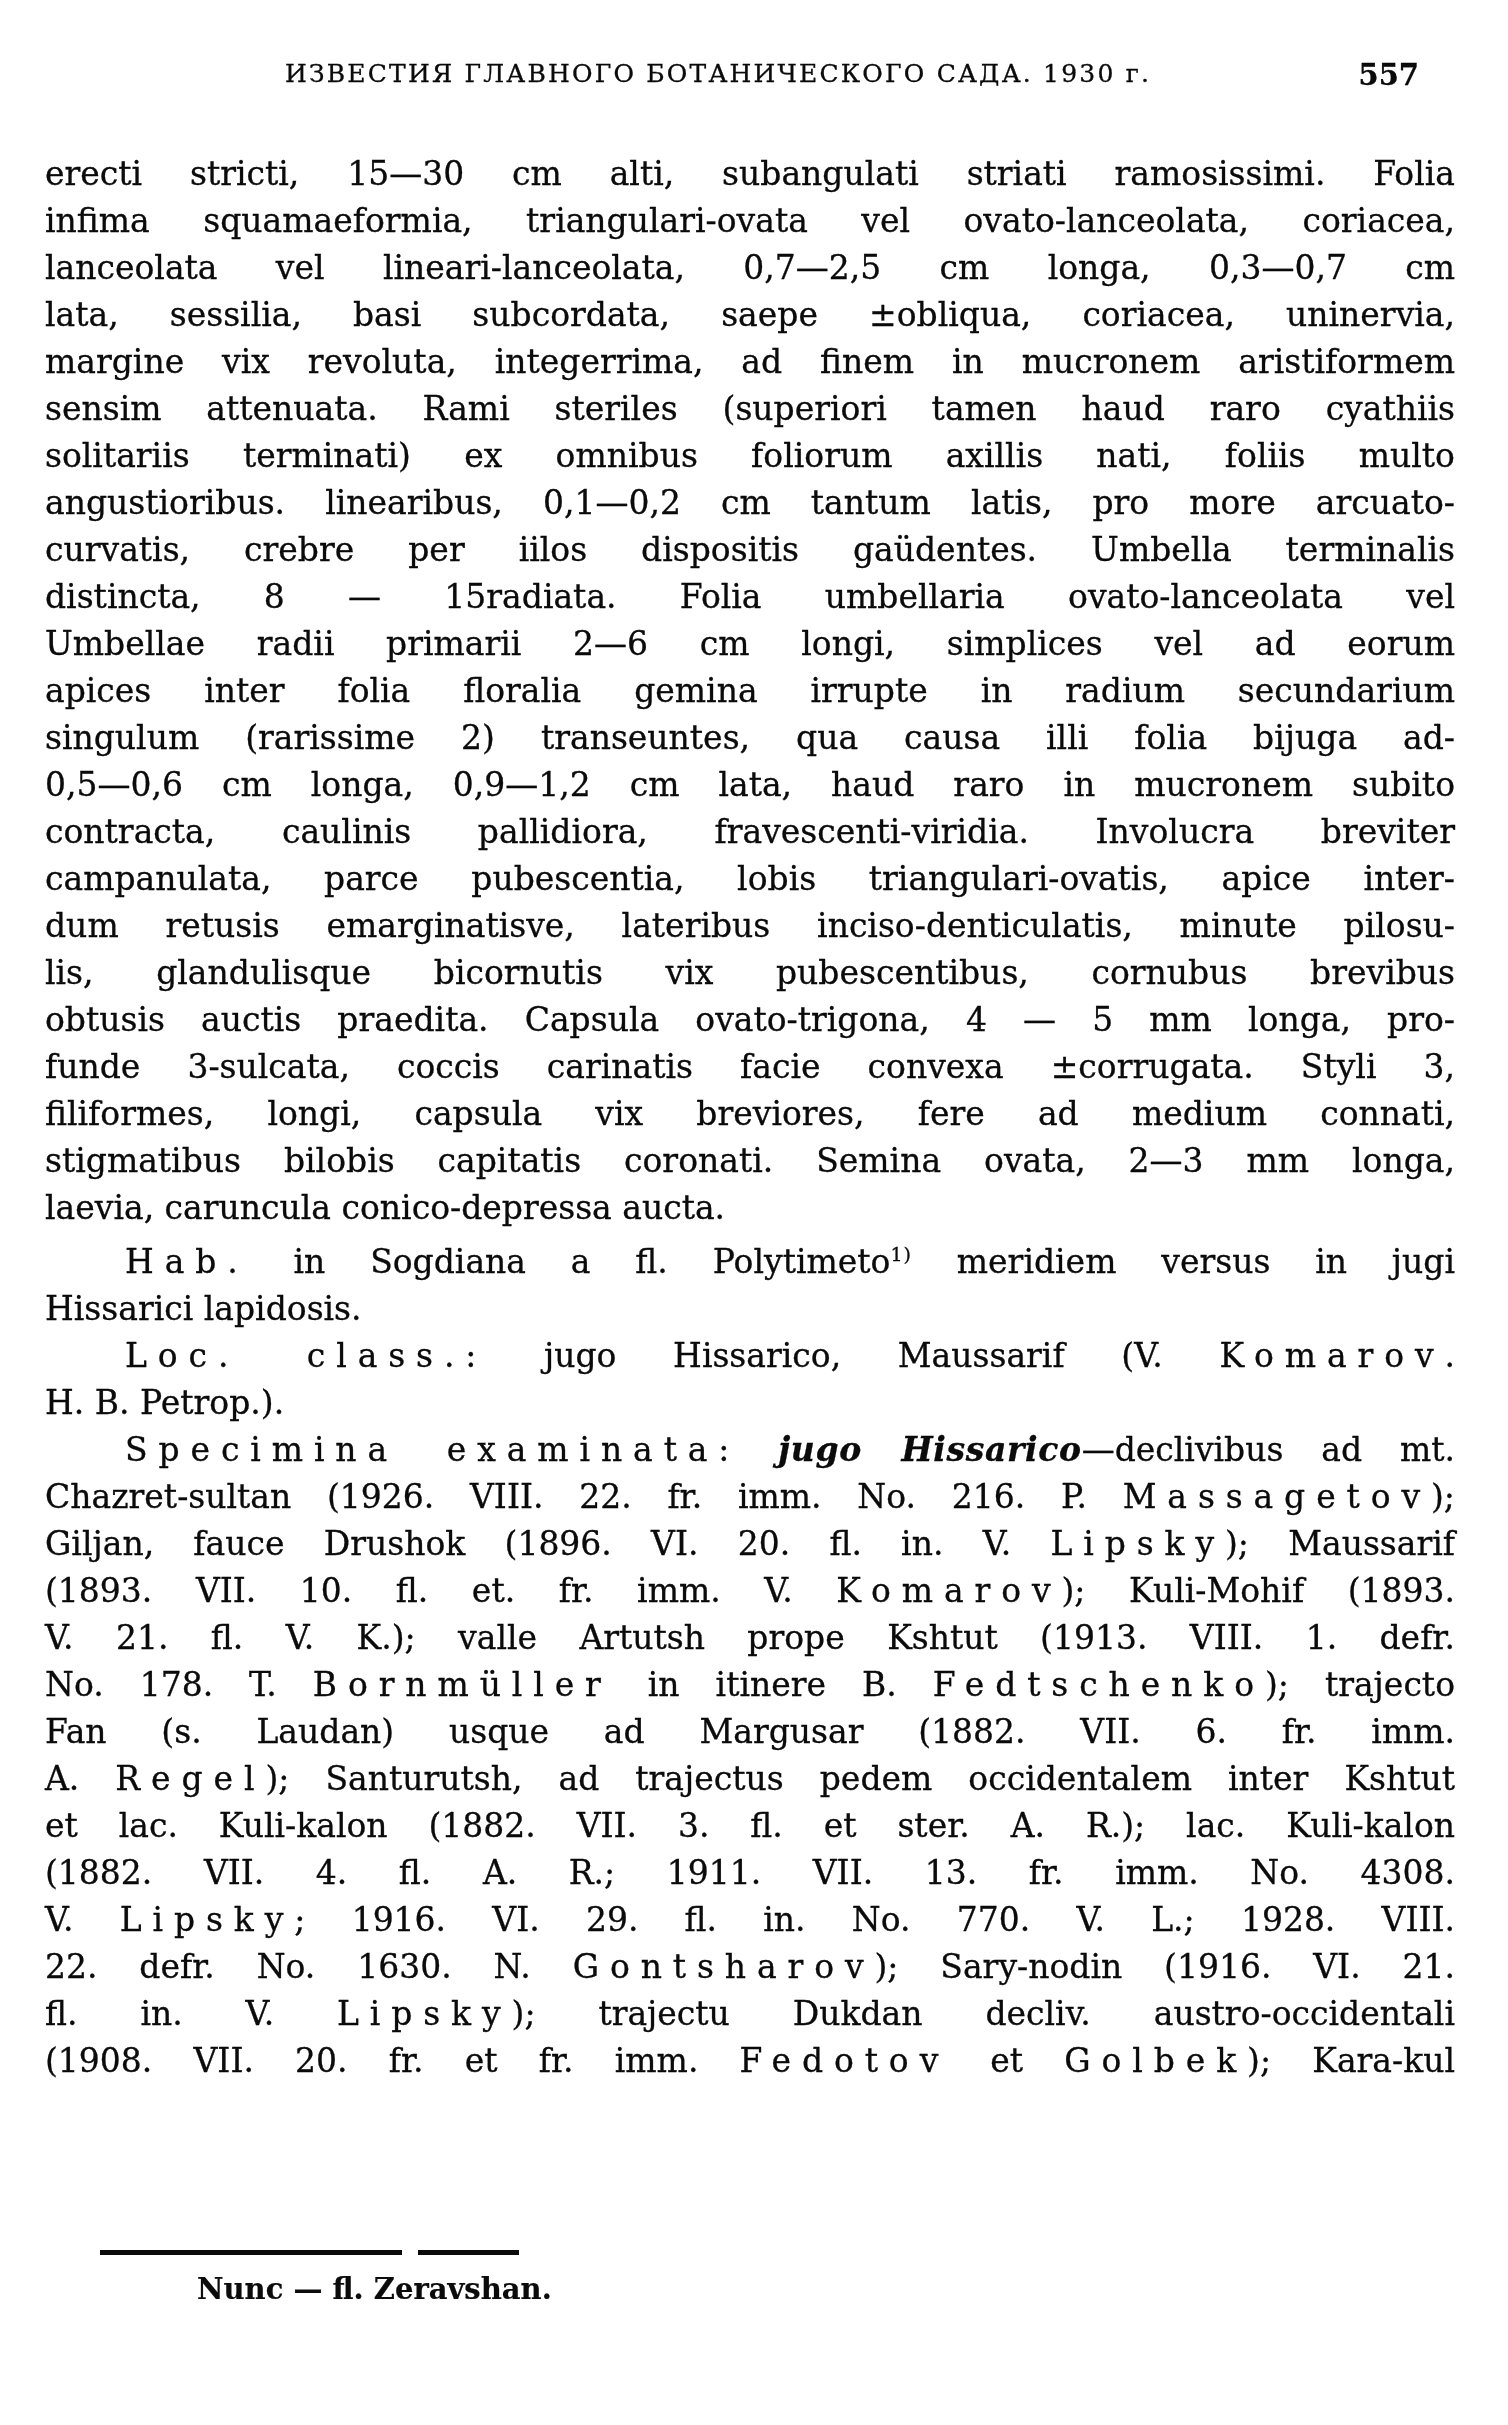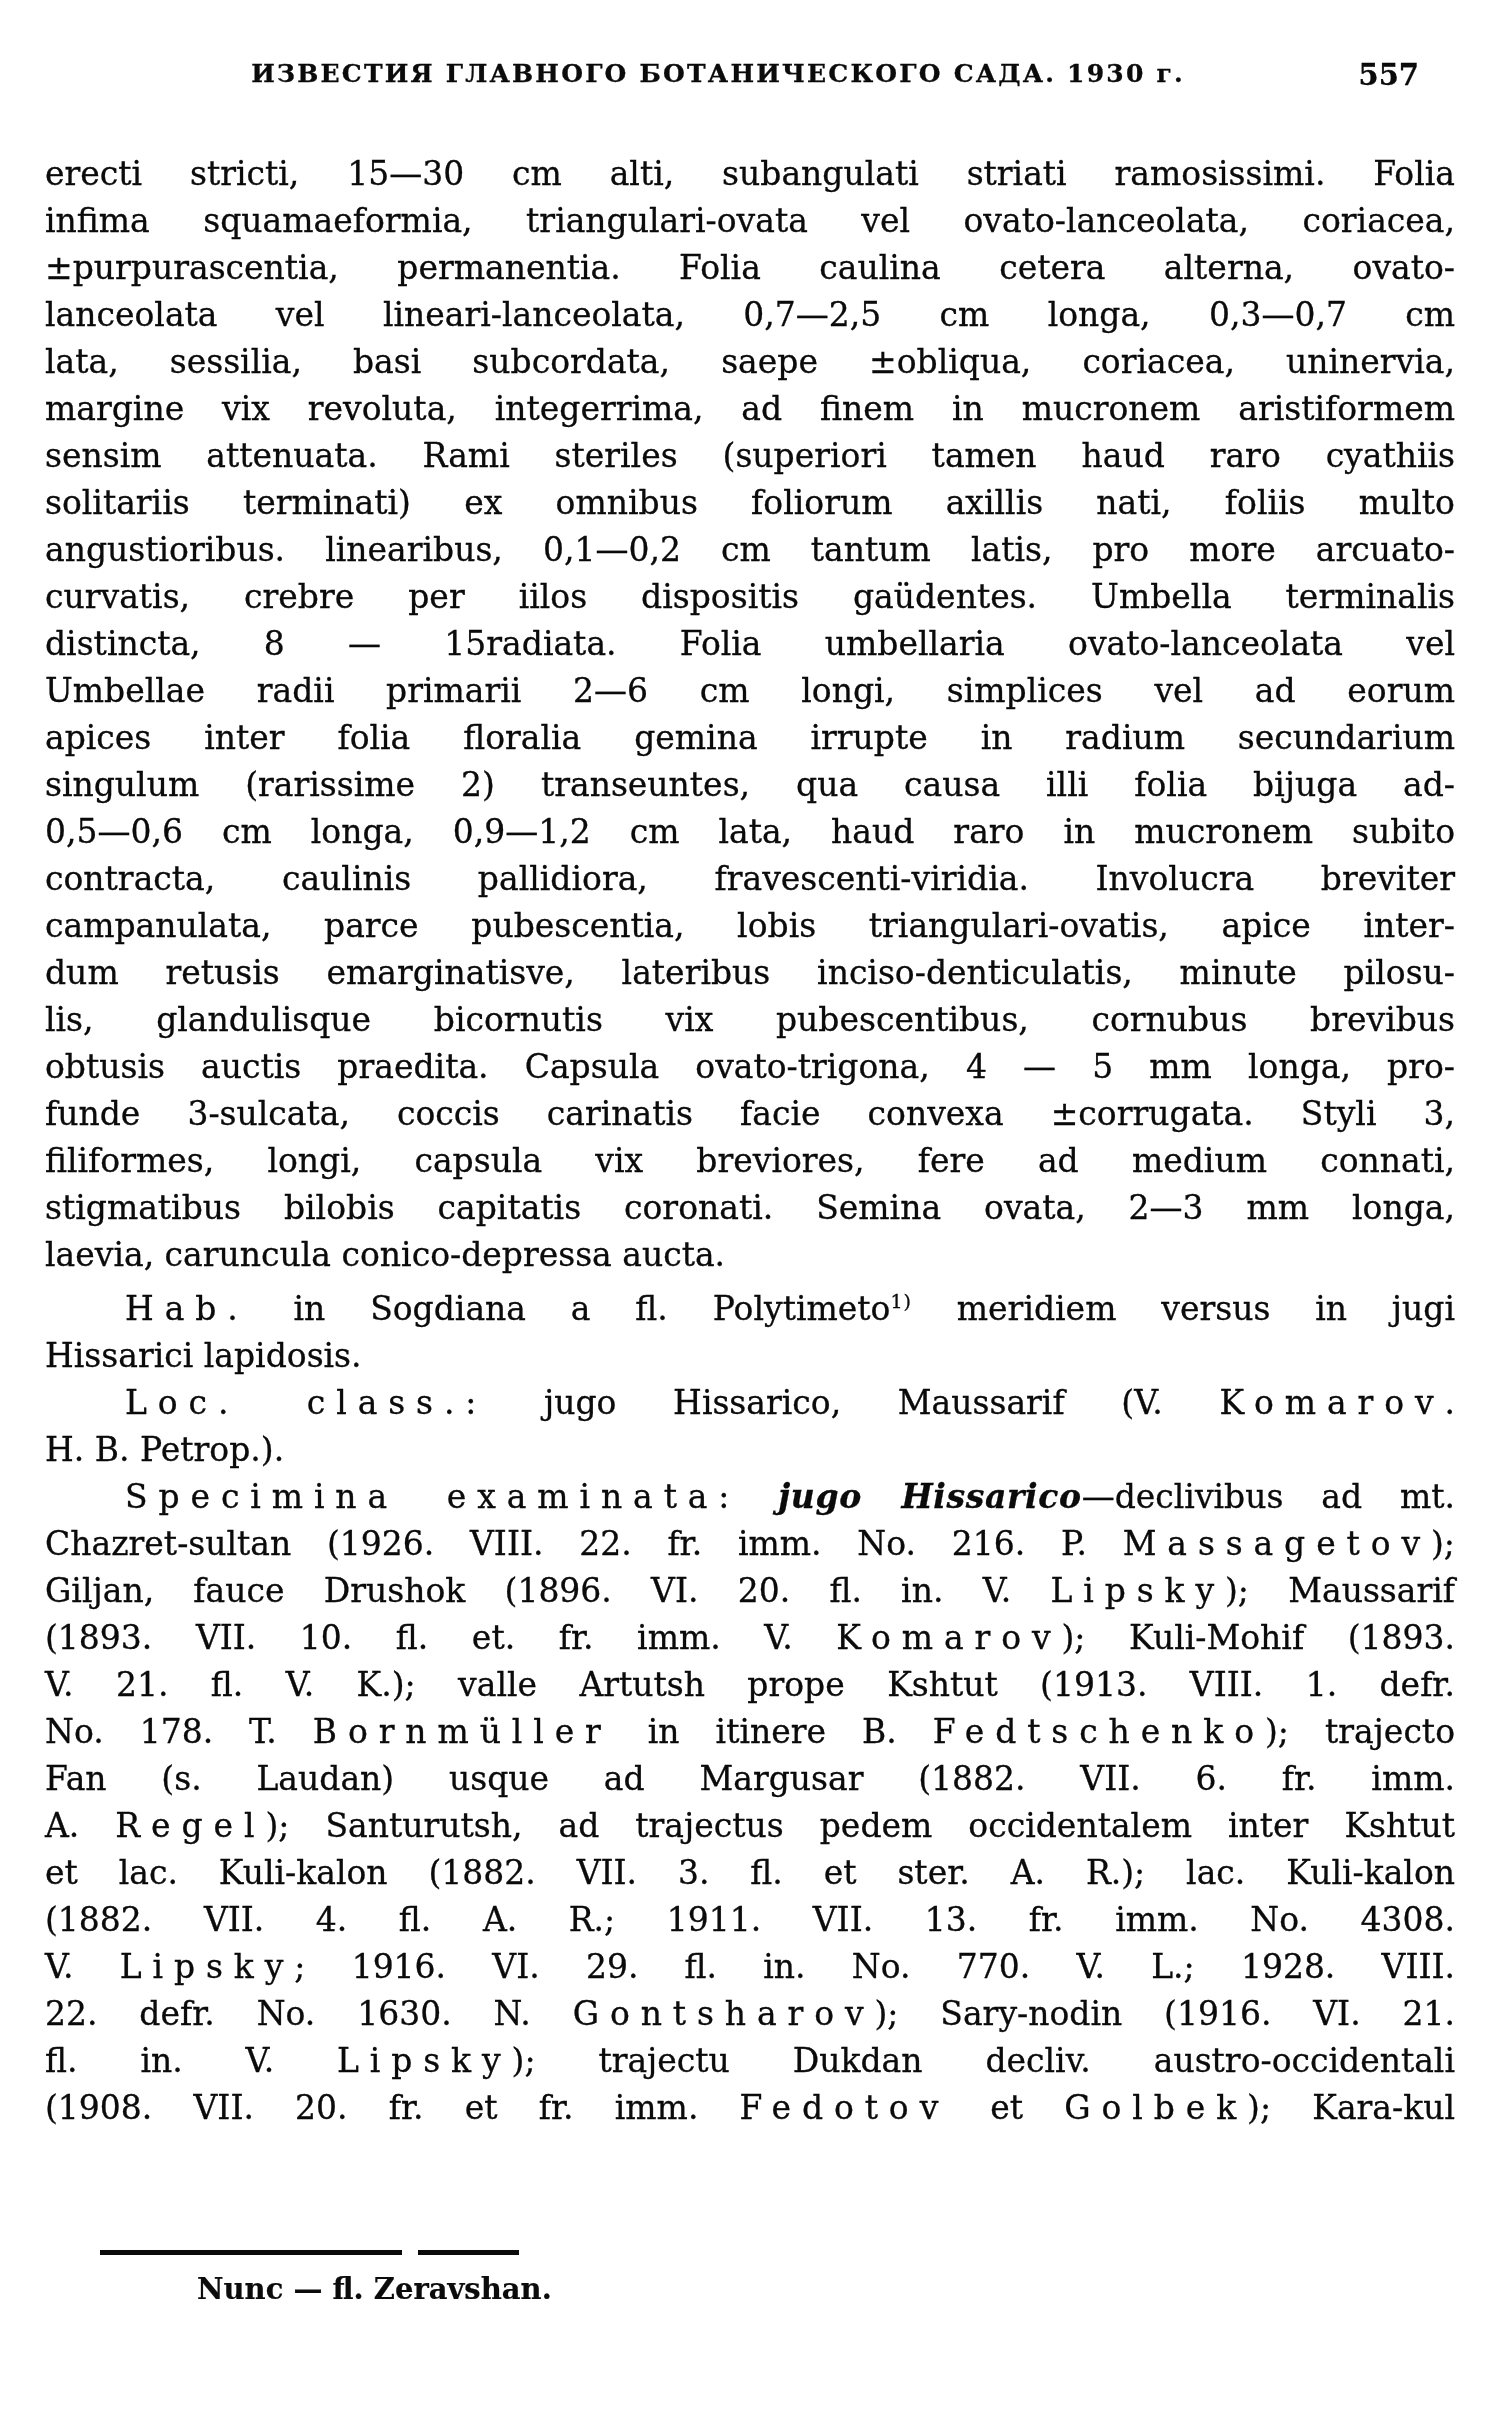--- a/index.html
+++ b/index.html
@@ -10,21 +10,21 @@
     color: #0b0b0b;
     position: relative;
     overflow: hidden;
   }
   .page-header {
     position: absolute; top: 59px; left: 45px; width: 1410px; height: 40px;
   }
   .journal-title {
     display: block; text-align: center;
     transform: translateX(-32px);
-    font-size: 25px; font-weight: bold; letter-spacing: 2.2px;
+    font-size: 25px; font-weight: normal; letter-spacing: 2.2px;
     -webkit-text-stroke: 0.3px #000;
     white-space: nowrap;
   }
   .page-number {
     position: absolute; right: 36px; top: -1.4px;
     font-size: 29px; font-weight: bold; text-align: right;
     -webkit-text-stroke: 0.3px #000;
   }
   .text-block {
     position: absolute; top: 150px; left: 45px; width: 1410px;
@@ -56,21 +56,20 @@
 <body>
 
 <div class="page-header">
   <span class="journal-title">ИЗВЕСТИЯ ГЛАВНОГО БОТАНИЧЕСКОГО САДА. 1930 г.</span>
   <span class="page-number">557</span>
 </div>
 
 <div class="text-block">
     <div class="line justify"><span class="seg-n">erecti stricti, 15—30 cm alti, subangulati striati ramosissimi. Folia</span></div>
     <div class="line justify"><span class="seg-n">infima squamaeformia, triangulari-ovata vel ovato-lanceolata, coriacea,</span></div>
-    <div class="line justify"><span class="seg-n">±purpurascentia, permanentia. Folia caulina cetera alterna, ovato-</span></div>
     <div class="line justify"><span class="seg-n">lanceolata vel lineari-lanceolata, 0,7—2,5 cm longa, 0,3—0,7 cm</span></div>
     <div class="line justify"><span class="seg-n">lata, sessilia, basi subcordata, saepe ±obliqua, coriacea, uninervia,</span></div>
     <div class="line justify"><span class="seg-n">margine vix revoluta, integerrima, ad finem in mucronem aristiformem</span></div>
     <div class="line justify"><span class="seg-n">sensim attenuata. Rami steriles (superiori tamen haud raro cyathiis</span></div>
     <div class="line justify"><span class="seg-n">solitariis terminati) ex omnibus foliorum axillis nati, foliis multo</span></div>
     <div class="line justify"><span class="seg-n">angustioribus. linearibus, 0,1—0,2 cm tantum latis, pro more arcuato-</span></div>
     <div class="line justify"><span class="seg-n">curvatis, crebre per iilos dispositis gaüdentes. Umbella terminalis</span></div>
     <div class="line justify"><span class="seg-n">distincta, 8 — 15radiata. Folia umbellaria ovato-lanceolata vel</span></div>
     <div class="line justify"><span class="seg-n">Umbellae radii primarii 2—6 cm longi, simplices vel ad eorum</span></div>
     <div class="line justify"><span class="seg-n">apices inter folia floralia gemina irrupte in radium secundarium</span></div>

